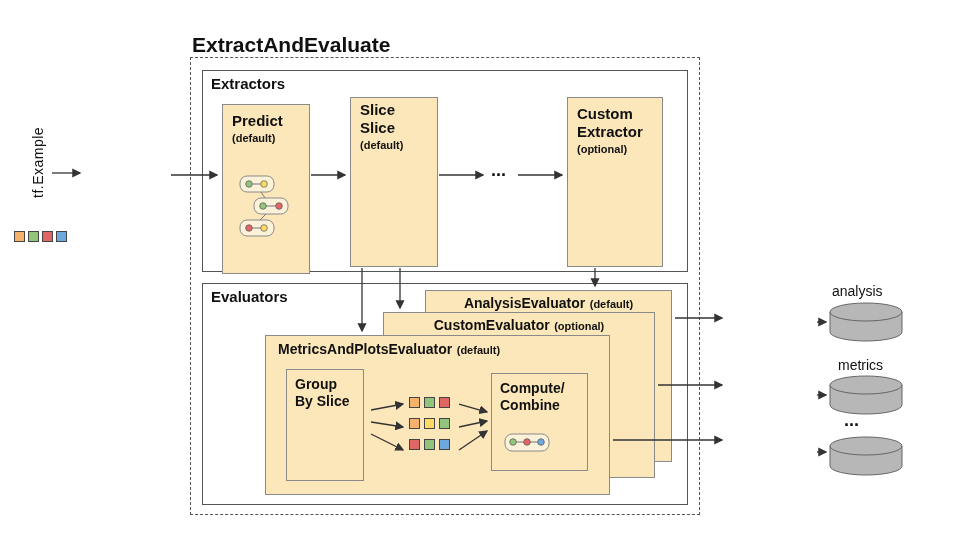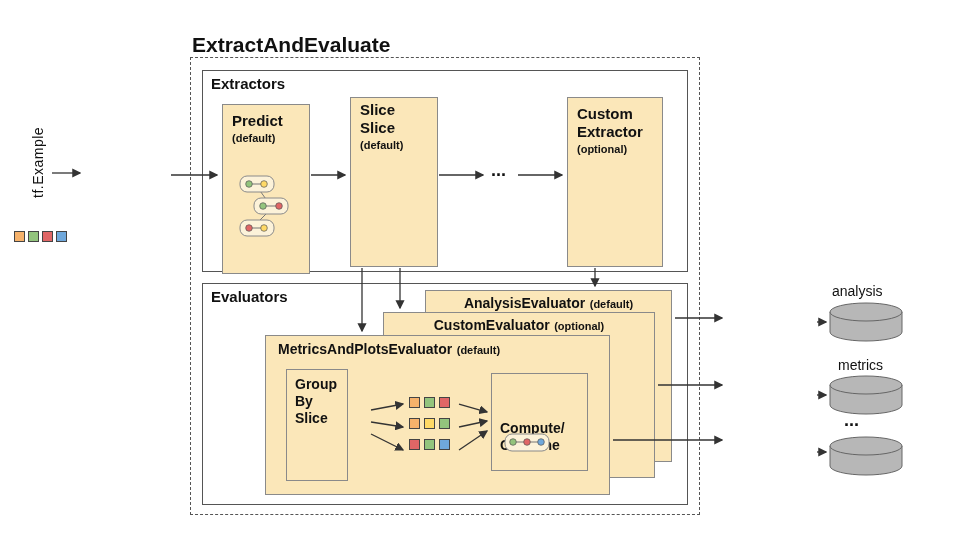--- a/index.html
+++ b/index.html
@@ -73,21 +73,21 @@
   <div class="box" style="left:383px; top:312px; width:272px; height:166px; text-align:center; padding-top:3px;">
     <span class="layer-title">CustomEvaluator</span>
     <span class="qual-inline">(optional)</span>
   </div>
 
   <div class="box" style="left:265px; top:335px; width:345px; height:160px; padding:4px 0 0 12px;">
     <span class="layer-title">MetricsAndPlotsEvaluator</span>
     <span class="qual-inline">(default)</span>
 
     
-    <div class="box" style="left:20px; top:33px; width:62px; height:112px; padding:6px 6px 0 8px; background:#FBE7B9;">
+    <div class="box" style="left:20px; top:33px; width:78px; height:112px; padding:6px 6px 0 8px; background:#FBE7B9;">
       <span class="name-line" style="font-size:14px;">Group</span>
       <span class="name-line" style="font-size:14px;">By Slice</span>
     </div>
 
     
     <div class="abs" style="left:143px; top:61px; display:flex; flex-direction:column; gap:10px;">
       <div class="flexrow">
           <span class="sq" style="background: rgb(246, 178, 107);"></span>
           <span class="sq" style="background: rgb(147, 196, 125);"></span>
           <span class="sq" style="background: rgb(224, 102, 102);"></span>
@@ -99,21 +99,21 @@
         </div>
       <div class="flexrow">
           <span class="sq" style="background: rgb(224, 102, 102);"></span>
           <span class="sq" style="background: rgb(147, 196, 125);"></span>
           <span class="sq" style="background: rgb(111, 168, 220);"></span>
         </div>
     </div>
 
     
     <div class="box" style="left:225px; top:37px; width:97px; height:98px; padding:6px 2px 0 8px; background:#FBE7B9;">
-      <span class="name-line" style="font-size:14px;margin-top:40px;">Compute/</span>
+      <span class="name-line" style="font-size:14px;">Compute/</span>
       <span class="name-line" style="font-size:14px;">Combine</span>
     </div>
   </div>
 
 
   <div class="abs out-label" style="left:832px; top:283px;">analysis</div>
   <div class="abs out-label" style="left:838px; top:357px;">metrics</div>
   <div class="abs ellipsis" style="left:844px; top:410px;">...</div>
 
   <svg class="overlay" width="960" height="540">

